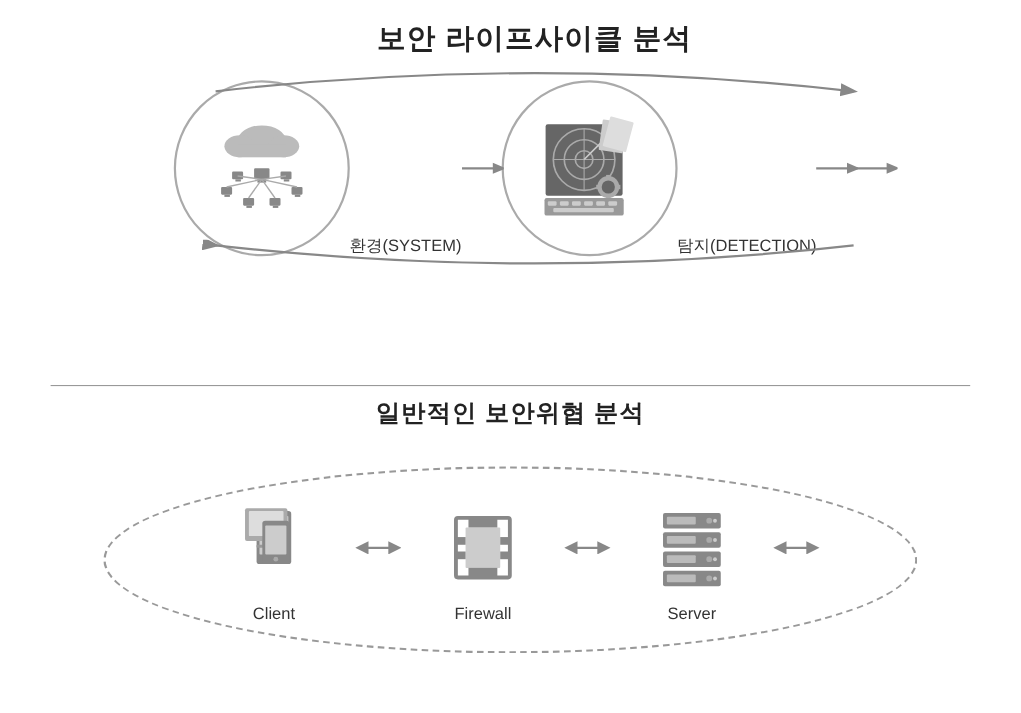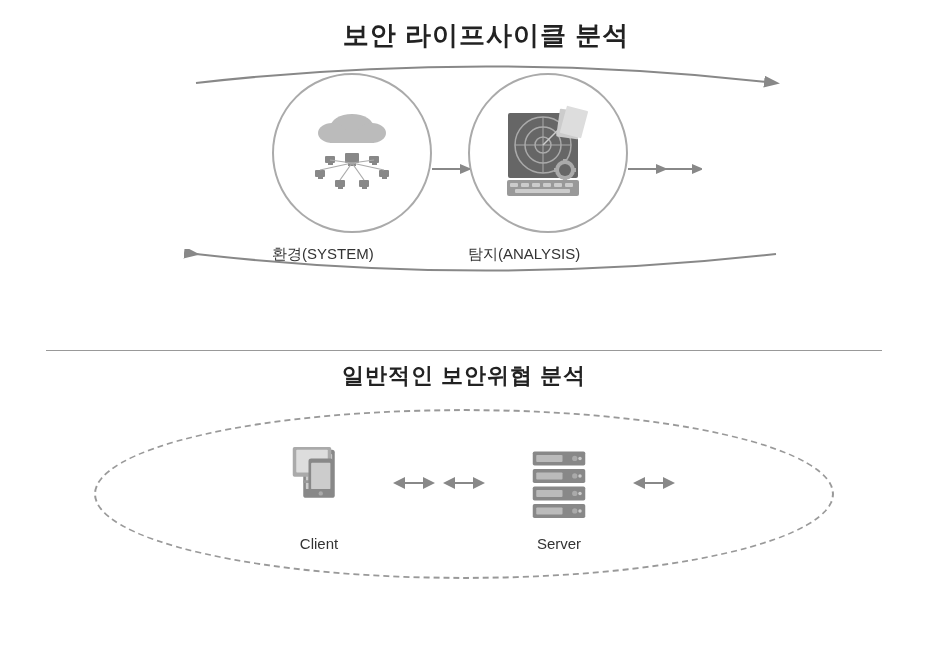--- a/index.html
+++ b/index.html
@@ -25,22 +25,21 @@
       text-align: center;
       font-size: 26px;
       font-weight: bold;
       color: #222;
       margin-bottom: 20px;
       letter-spacing: 1px;
     }
 
     .circle-item {
       display: flex;
-      flex-direction: column;
-      align-items: flex-start;
+      align-items: flex-end;
       position: relative;
     }
 
     .circle {
       width: 160px;
       height: 160px;
       border-radius: 50%;
       border: 2.5px solid #aaa;
       background: #fff;
       display: flex;
@@ -88,21 +87,21 @@
       position: relative;
       display: flex;
       flex-direction: column;
       align-items: center;
     }
 
     .sub-title {
       font-size: 22px;
       font-weight: bold;
       color: #222;
-      margin-bottom: 18px;
+      margin-bottom: 33px;
       letter-spacing: 1px;
     }
 
     
     .oval-container {
       position: relative;
       width: 740px;
       height: 170px;
       display: flex;
       align-items: center;
@@ -250,21 +249,21 @@
           <rect x="14" y="82" width="72" height="16" rx="2" fill="#999"></rect>
           <rect x="17" y="85" width="8" height="4" rx="1" fill="#ccc"></rect>
           <rect x="28" y="85" width="8" height="4" rx="1" fill="#ccc"></rect>
           <rect x="39" y="85" width="8" height="4" rx="1" fill="#ccc"></rect>
           <rect x="50" y="85" width="8" height="4" rx="1" fill="#ccc"></rect>
           <rect x="61" y="85" width="8" height="4" rx="1" fill="#ccc"></rect>
           <rect x="72" y="85" width="8" height="4" rx="1" fill="#ccc"></rect>
           <rect x="22" y="91" width="55" height="4" rx="1" fill="#ccc"></rect>
         </svg>
       </div>
-      <div class="circle-label">탐지(ANALYSIS)</div>
+      <div class="circle-label">탐지(DETECTION)</div>
     </div>
 
     <div class="h-arrow">
       <svg width="42" height="20">
         <line x1="2" y1="10" x2="36" y2="10" stroke="#888" stroke-width="2"></line>
         <polygon points="30,5 42,10 30,15" fill="#888"></polygon>
       </svg>
     </div>
 
 
@@ -327,20 +326,39 @@
               <path d="M6,0 L6,6 L0,3 z" fill="#888"></path>
             </marker>
             <marker id="ba1r" markerWidth="6" markerHeight="6" refX="4" refY="3" orient="auto">
               <path d="M0,0 L0,6 L6,3 z" fill="#888"></path>
             </marker>
           </defs>
           <line x1="8" y1="10" x2="42" y2="10" stroke="#888" stroke-width="2" marker-start="url(#ba1l)" marker-end="url(#ba1r)"></line>
         </svg>
       </div>
 
+      <div class="bottom-item">
+        <div class="bottom-icon">
+          <svg viewBox="0 0 80 90" width="70" height="80">
+
+            <rect x="12" y="15" width="56" height="62" rx="2" fill="none" stroke="#888" stroke-width="4"></rect>
+
+            <rect x="22" y="25" width="36" height="42" rx="1" fill="#ccc"></rect>
+
+            <rect x="12" y="35" width="10" height="8" fill="#888"></rect>
+            <rect x="58" y="35" width="10" height="8" fill="#888"></rect>
+            <rect x="12" y="50" width="10" height="8" fill="#888"></rect>
+            <rect x="58" y="50" width="10" height="8" fill="#888"></rect>
+
+            <rect x="25" y="15" width="30" height="10" fill="#888"></rect>
+            <rect x="25" y="67" width="30" height="10" fill="#888"></rect>
+          </svg>
+        </div>
+        <div class="bottom-label">Firewall</div>
+      </div>
 
       <div class="bottom-arrow">
         <svg width="50" height="20">
           <defs>
             <marker id="ba2l" markerWidth="6" markerHeight="6" refX="2" refY="3" orient="auto">
               <path d="M6,0 L6,6 L0,3 z" fill="#888"></path>
             </marker>
             <marker id="ba2r" markerWidth="6" markerHeight="6" refX="4" refY="3" orient="auto">
               <path d="M0,0 L0,6 L6,3 z" fill="#888"></path>
             </marker>

